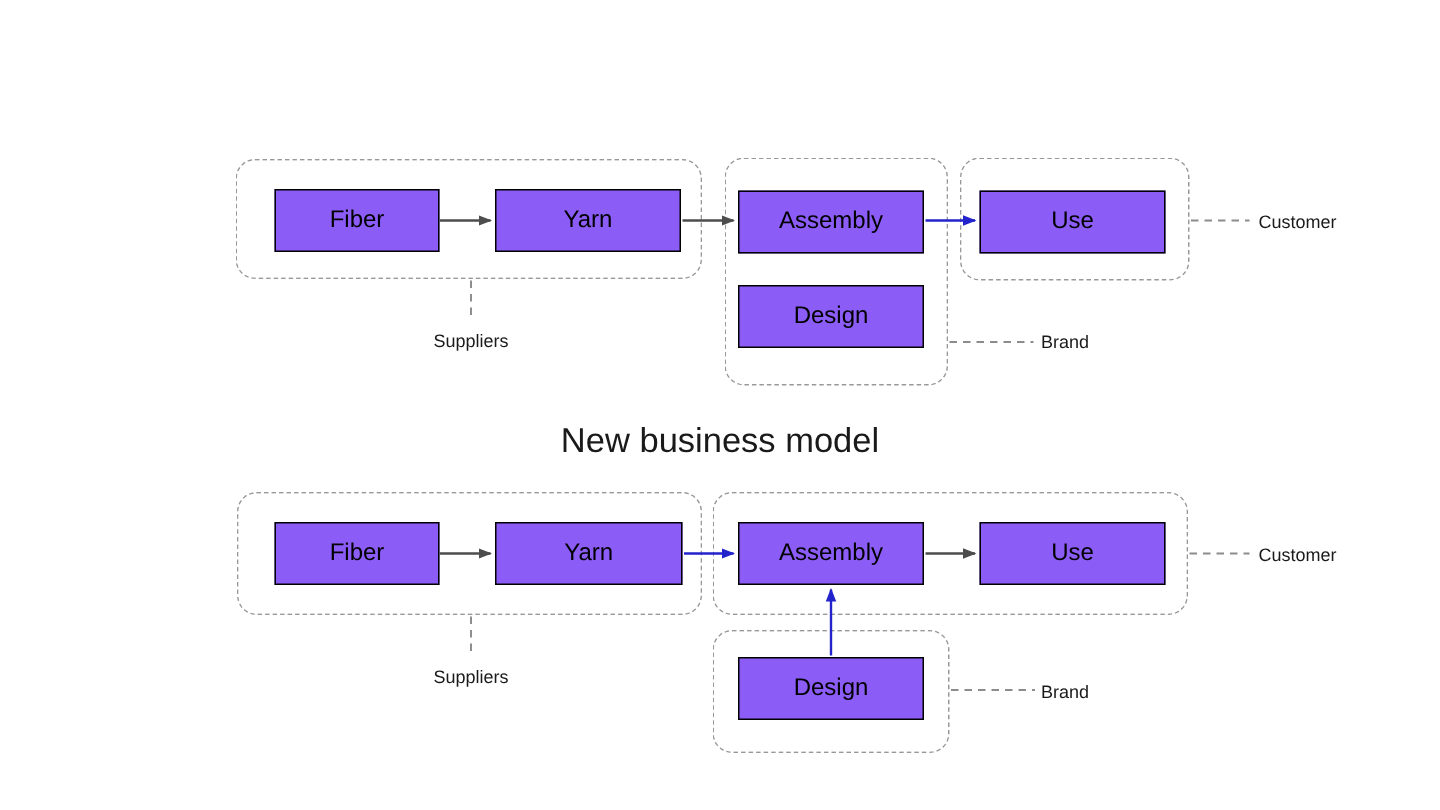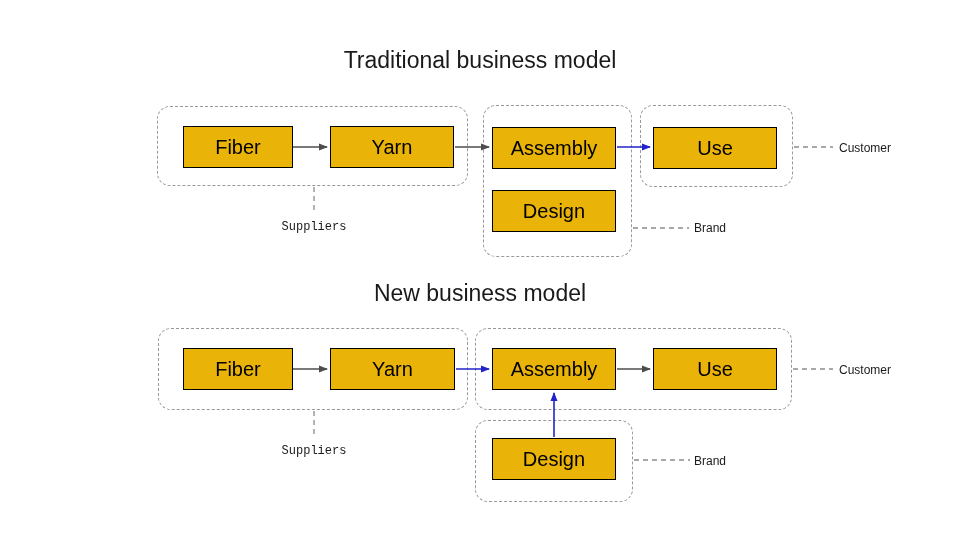--- a/index.html
+++ b/index.html
@@ -24,42 +24,41 @@
     position:absolute; left:0; width:960px; text-align:center;
     font-size:23px; line-height:28px; color:var(--title-text);
   }
   .group{
     position:absolute; box-sizing:border-box;
     border:1.5px dashed var(--group-border); border-radius:13px;
     background:transparent;
   }
   .node{
     position:absolute; box-sizing:border-box;
-    border:1.5px solid var(--box-border); background:#eab308;
+    border:1.5px solid var(--box-border); background:#8b5cf6;
     display:flex; align-items:center; justify-content:center;
-    font-size:20px; color:var(--box-text);
+    font-size:16px; color:var(--box-text);
   }
   .side-label{
     position:absolute; font-size:12px; line-height:18px; color:var(--label-text);
     white-space:nowrap;
   }
-  .side-label.centered{text-align:center;font-family:Liberation Mono, monospace;}
+  .side-label.centered{text-align:center;}
   svg line.flow{stroke-width:1.6; fill:none;}
   svg line.flow.gray{stroke:var(--connector-gray);}
   svg line.flow.blue{stroke:var(--connector-blue);}
   svg line.leader{stroke:var(--label-line); stroke-width:1.3; stroke-dasharray:5 4; fill:none;}
   .ah-gray{fill:var(--connector-gray);}
   .ah-blue{fill:var(--connector-blue);}
 </style>
 </head>
 <body>
 
 <div class="canvas">
 
-  <div class="title" style="top:46px;">Traditional business model</div>
 
   <div class="group" style="left:157px; top:106px; width:311px; height:80px;"></div>
   <div class="group" style="left:483px; top:105px; width:149px; height:152px;"></div>
   <div class="group" style="left:640px; top:105px; width:153px; height:82px;"></div>
 
   <div class="node" style="left:183px; top:126px; width:110px; height:42px;">Fiber</div>
   <div class="node" style="left:330px; top:126px; width:124px; height:42px;">Yarn</div>
   <div class="node" style="left:492px; top:127px; width:124px; height:42px;">Assembly</div>
   <div class="node" style="left:492px; top:190px; width:124px; height:42px;">Design</div>
   <div class="node" style="left:653px; top:127px; width:124px; height:42px;">Use</div>

